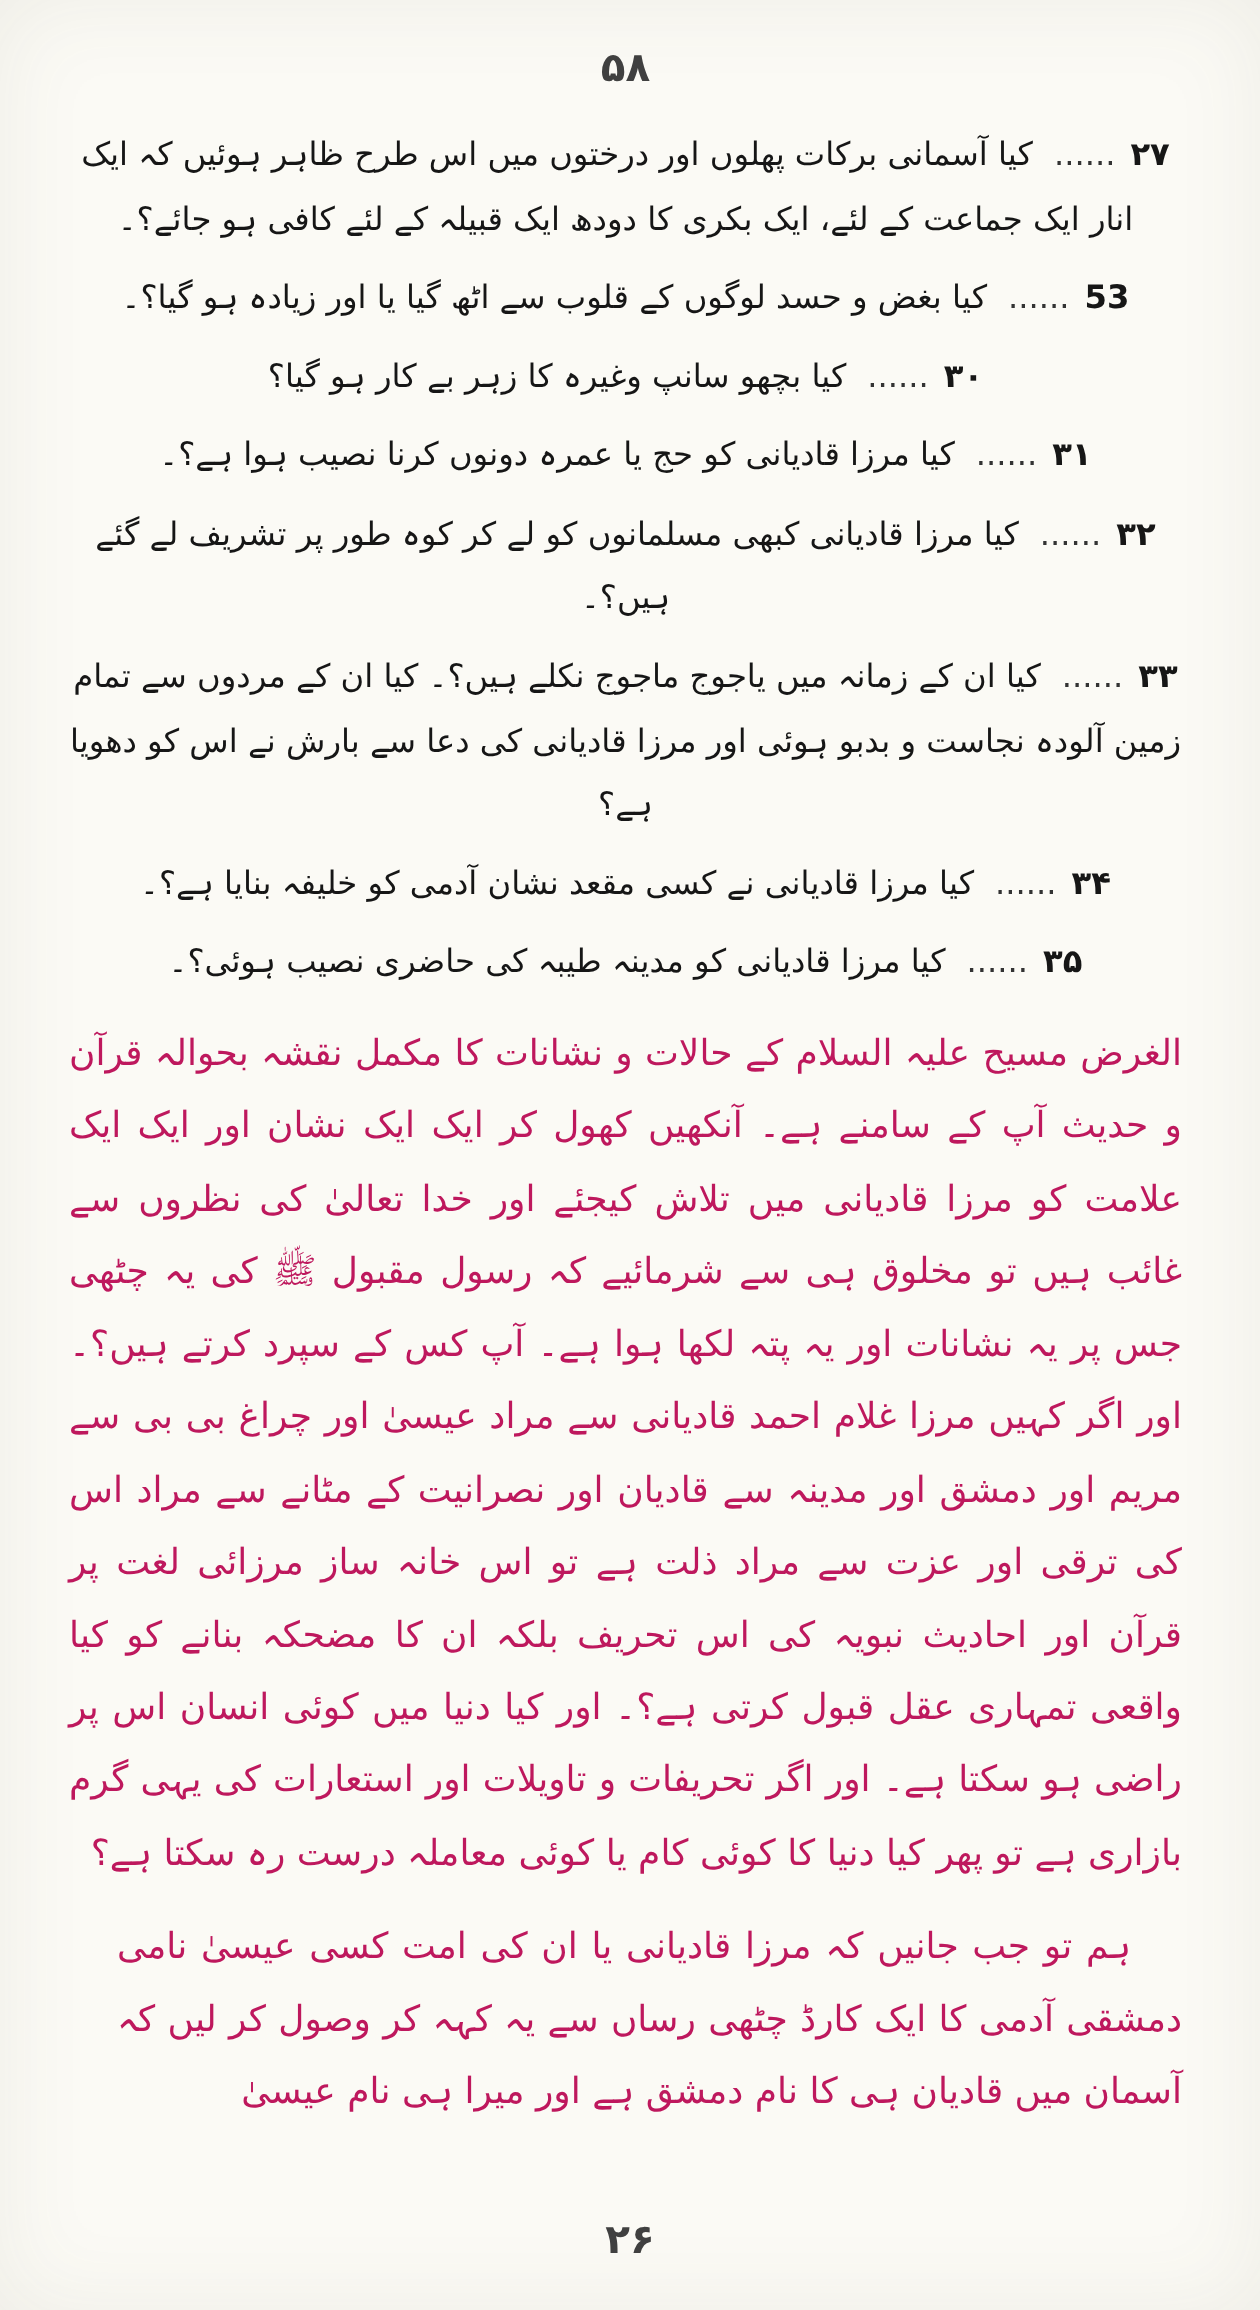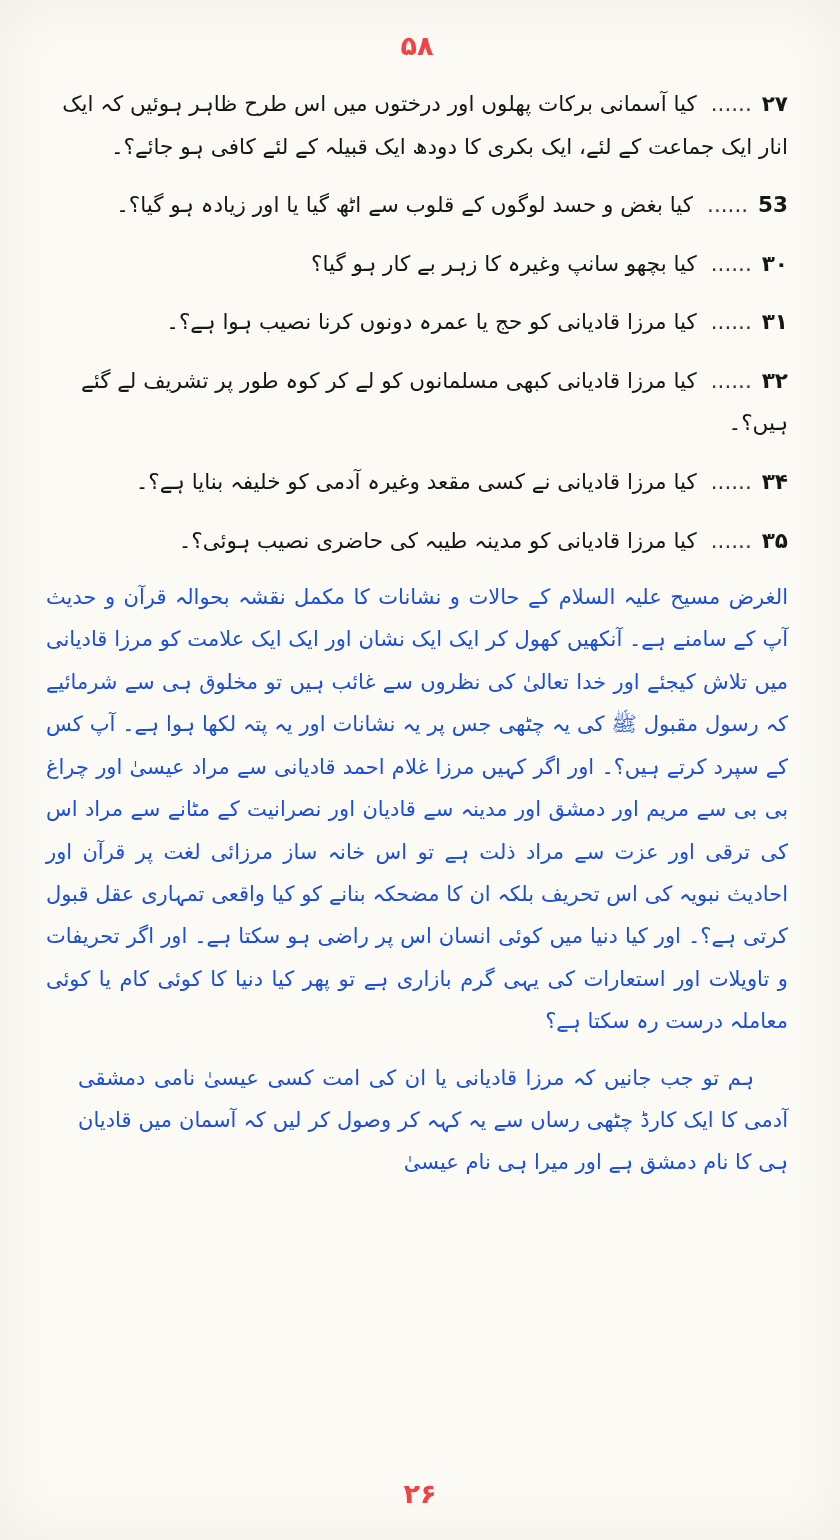--- a/index.html
+++ b/index.html
@@ -19,56 +19,56 @@
     font-family: "DejaVu Sans", sans-serif;
     color: #161616;
     overflow: hidden;
     box-shadow: inset 0 0 60px rgba(90,85,70,0.08);
   }
   .page-number {
     text-align: center;
     font-size: 27px;
     font-weight: bold;
     letter-spacing: 2px;
-    color: #ef4444;
+    color: #404040;
   }
   .page-number.top { margin: 0 0 22px 0; }
   .page-number.bottom {
     position: absolute;
     bottom: 31px;
     left: 0;
     right: 0;
   }
   .questions {
     margin-bottom: 14px;
   }
   .question {
-    margin: 16px 0 10px 0;
+    margin: 4px 0 10px 0;
     font-size: 21.5px;
     line-height: 1.98;
-    text-align: right;
+    text-align: center;
   }
   .qnum {
     font-weight: bold;
     white-space: nowrap;
     letter-spacing: 1px;
     margin-left: 10px;
   }
   .qdots {
     letter-spacing: 2px;
     color: #333;
     margin-left: 14px;
   }
   .body-paragraph {
-    font-size: 21px;
+    font-size: 24px;
     line-height: 2.02;
     text-align: justify;
     text-justify: inter-word;
     margin: 0 0 14px 0;
-    color: #1d4ed8;
+    color: #be185d;
   }
   .body-paragraph.indent {
     text-indent: 34px;
     margin-left: 32px;
   }
 </style>
 </head>
 <body>
 
 <div class="page">
@@ -91,23 +91,26 @@
     </p>
 
     <p class="question">
       <span class="qnum">۳۱</span><span class="qdots">......</span><span>کیا مرزا قادیانی کو حج یا عمرہ دونوں کرنا نصیب ہوا ہے؟۔</span>
     </p>
 
     <p class="question">
       <span class="qnum">۳۲</span><span class="qdots">......</span><span>کیا مرزا قادیانی کبھی مسلمانوں کو لے کر کوہ طور پر تشریف لے گئے ہیں؟۔</span>
     </p>
 
+    <p class="question">
+      <span class="qnum">۳۳</span><span class="qdots">......</span><span>کیا ان کے زمانہ میں یاجوج ماجوج نکلے ہیں؟۔ کیا ان کے مردوں سے تمام زمین آلودہ نجاست و بدبو ہوئی اور مرزا قادیانی کی دعا سے بارش نے اس کو دھویا ہے؟</span>
+    </p>
 
     <p class="question">
-      <span class="qnum">۳۴</span><span class="qdots">......</span><span>کیا مرزا قادیانی نے کسی مقعد وغیرہ آدمی کو خلیفہ بنایا ہے؟۔</span>
+      <span class="qnum">۳۴</span><span class="qdots">......</span><span>کیا مرزا قادیانی نے کسی مقعد نشان آدمی کو خلیفہ بنایا ہے؟۔</span>
     </p>
 
     <p class="question">
       <span class="qnum">۳۵</span><span class="qdots">......</span><span>کیا مرزا قادیانی کو مدینہ طیبہ کی حاضری نصیب ہوئی؟۔</span>
     </p>
 
   </div>
 
   <p class="body-paragraph">الغرض مسیح علیہ السلام کے حالات و نشانات کا مکمل نقشہ بحوالہ قرآن و حدیث آپ کے سامنے ہے۔ آنکھیں کھول کر ایک ایک نشان اور ایک ایک علامت کو مرزا قادیانی میں تلاش کیجئے اور خدا تعالیٰ کی نظروں سے غائب ہیں تو مخلوق ہی سے شرمائیے کہ رسول مقبول ﷺ کی یہ چٹھی جس پر یہ نشانات اور یہ پتہ لکھا ہوا ہے۔ آپ کس کے سپرد کرتے ہیں؟۔ اور اگر کہیں مرزا غلام احمد قادیانی سے مراد عیسیٰ اور چراغ بی بی سے مریم اور دمشق اور مدینہ سے قادیان اور نصرانیت کے مٹانے سے مراد اس کی ترقی اور عزت سے مراد ذلت ہے تو اس خانہ ساز مرزائی لغت پر قرآن اور احادیث نبویہ کی اس تحریف بلکہ ان کا مضحکہ بنانے کو کیا واقعی تمہاری عقل قبول کرتی ہے؟۔ اور کیا دنیا میں کوئی انسان اس پر راضی ہو سکتا ہے۔ اور اگر تحریفات و تاویلات اور استعارات کی یہی گرم بازاری ہے تو پھر کیا دنیا کا کوئی کام یا کوئی معاملہ درست رہ سکتا ہے؟</p>
 

